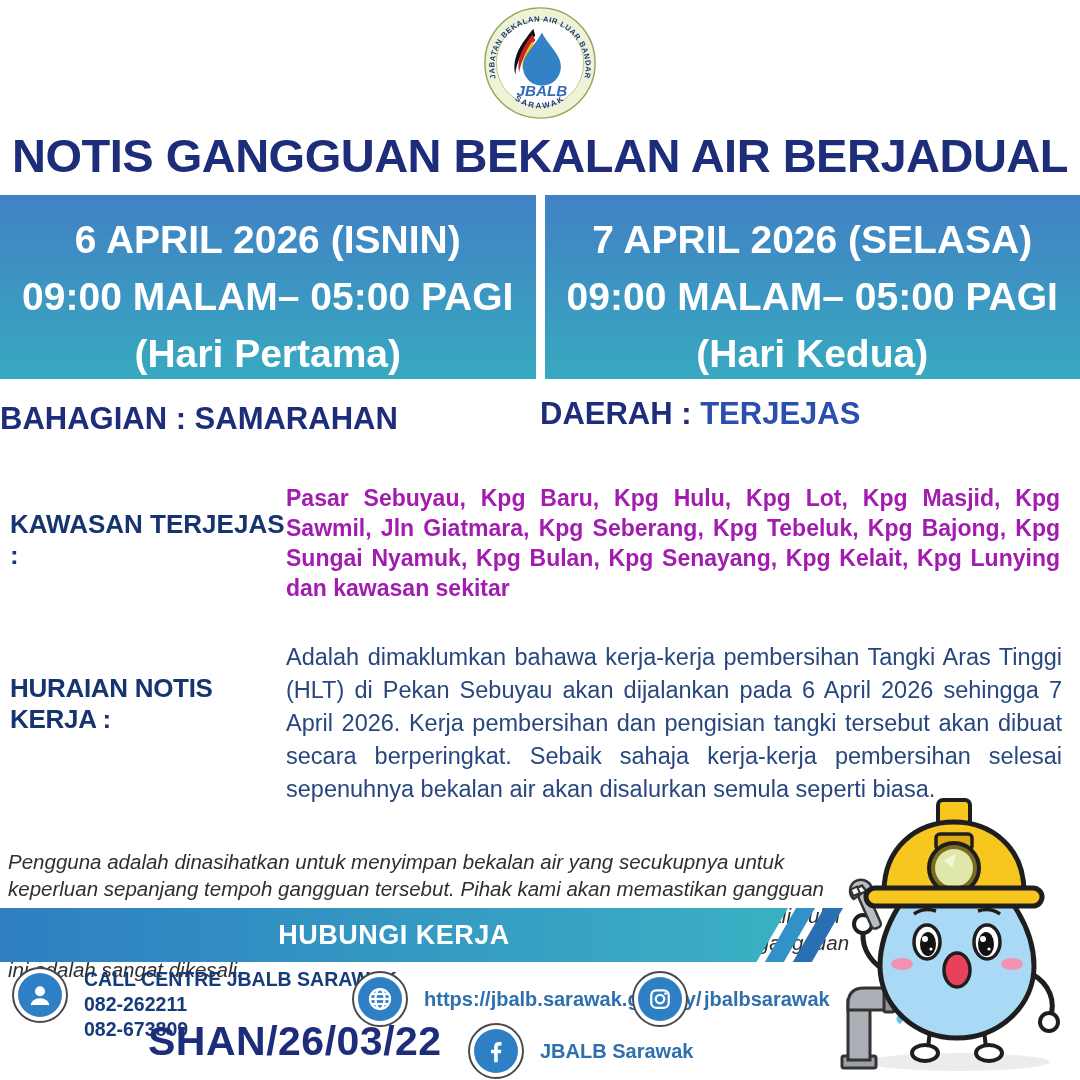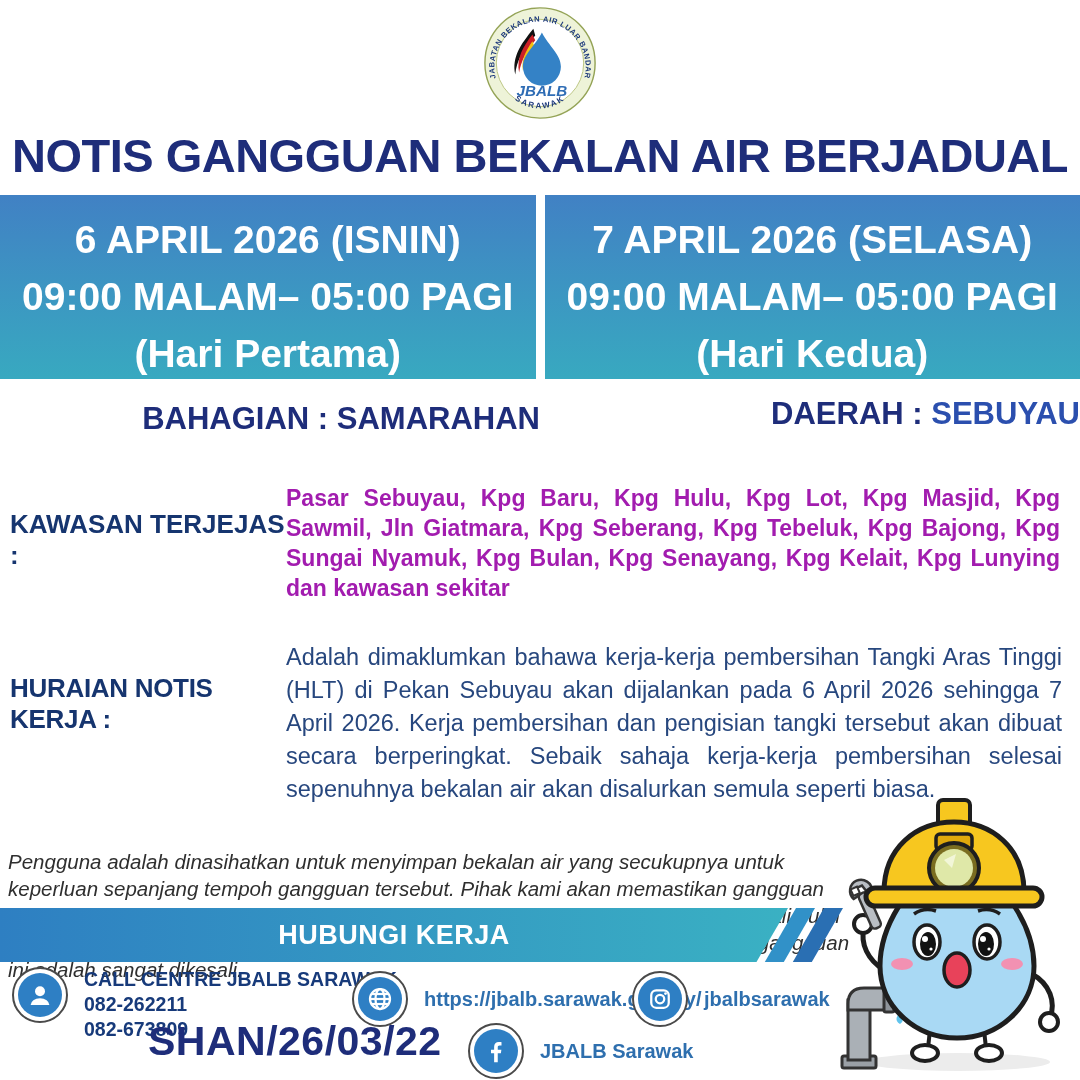--- a/index.html
+++ b/index.html
@@ -20,21 +20,21 @@
   .date-banner {
     margin-top:12px; height:184px; display:flex; gap:9px; background:#fff;
   }
   .date-cell {
     flex:1; background:linear-gradient(180deg,#4181c4 0%, #38a9c0 100%);
     color:#fff; font-weight:bold; text-align:center; font-size:39px;
     line-height:57px; padding-top:16px;
   }
   
   .region-row { display:flex; margin-top:22px; }
-  .region-row > div { width:50%; text-align:right; font-weight:bold; font-size:31px; color:#1e2d7a; }
+  .region-row > div { width:50%; text-align:left; font-weight:bold; font-size:31px; color:#1e2d7a; }
   .region-row .daerah { transform:translateY(-5px); }
   .daerah-value { color:#2b4fae; }
   
   .section { display:flex; padding:0 10px; }
   .sec-label { width:276px; flex-shrink:0; font-weight:bold; color:#16356f; }
   .kawasan { margin-top:46px; }
   .kawasan .sec-label { font-size:26px; padding-top:26px; }
   .kawasan .sec-body {
     flex:1; font-weight:bold; font-size:23px; line-height:30px;
     color:#a21caf; text-align:justify; padding-right:10px;
@@ -122,21 +122,21 @@
       <div>7 APRIL 2026 (SELASA)</div>
       <div>09:00 MALAM– 05:00 PAGI</div>
       <div>(Hari Kedua)</div>
     </div>
   </div>
 
   <div class="region-row">
     <div>BAHAGIAN : SAMARAHAN</div>
     <div class="daerah">
       <span>DAERAH :</span>
-      <span class="daerah-value">SEBUYAU</span>
+      <span class="daerah-value">TERJEJAS</span>
     </div>
   </div>
 
   <div class="section kawasan">
     <div class="sec-label">KAWASAN TERJEJAS :</div>
     <div class="sec-body">Pasar Sebuyau, Kpg Baru, Kpg Hulu, Kpg Lot, Kpg Masjid, Kpg Sawmil, Jln Giatmara, Kpg Seberang, Kpg Tebeluk, Kpg Bajong, Kpg Sungai Nyamuk, Kpg Bulan, Kpg Senayang, Kpg Kelait, Kpg Lunying dan kawasan sekitar</div>
   </div>
 
   <div class="section huraian">
     <div class="sec-label">HURAIAN NOTIS KERJA :</div>

